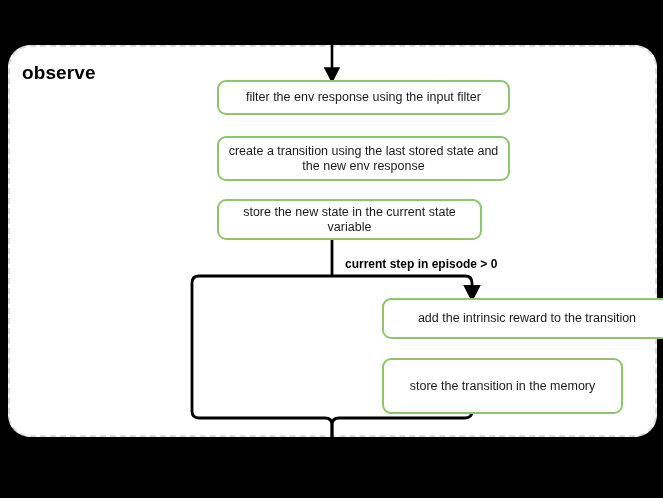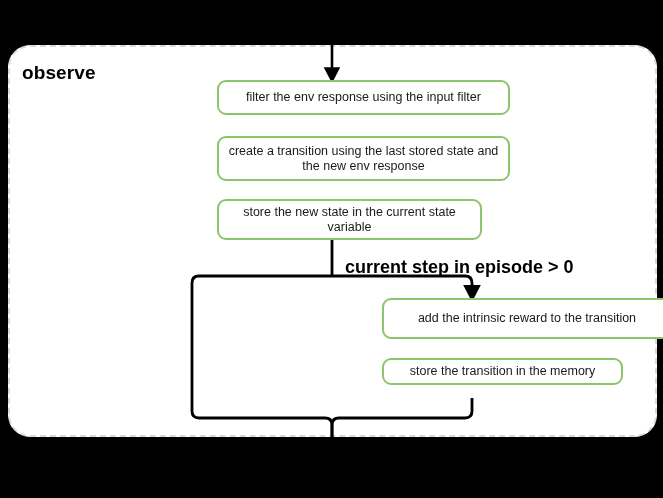--- a/index.html
+++ b/index.html
@@ -51,21 +51,21 @@
     text-align: center;
     color: #1a1a1a;
     font-size: 12.5px;
     line-height: 15px;
     padding: 3px 8px;
     margin-left: 31px;
   }
   
   .edge-label {
     position: absolute;
-    font-size: 18px;
+    font-size: 12px;
     font-weight: bold;
     color: #000000;
     white-space: nowrap;
   }
   #svg-edges {
     position: absolute;
     left: 0;
     top: 0;
     width: 663px;
     height: 498px;
@@ -110,19 +110,19 @@
   </div>
 
   <div class="node" style="left:186px; top:199px; width:265px; height:41px;">
     <span>store the new state in the current state variable</span>
   </div>
 
   <div class="node" style="left:351px; top:298px; width:290px; height:41px;">
     <span>add the intrinsic reward to the transition</span>
   </div>
 
-  <div class="node" style="left:351px; top:358px; width:241px; height:27px;">
+  <div class="node" style="left:351px; top:358px; width:241px; height:56px;">
     <span>store the transition in the memory</span>
   </div>
 
   <div class="edge-label" style="left:345px; top:257px;">current step in episode &gt; 0</div>
 
 </div>
 
 </body></html>

